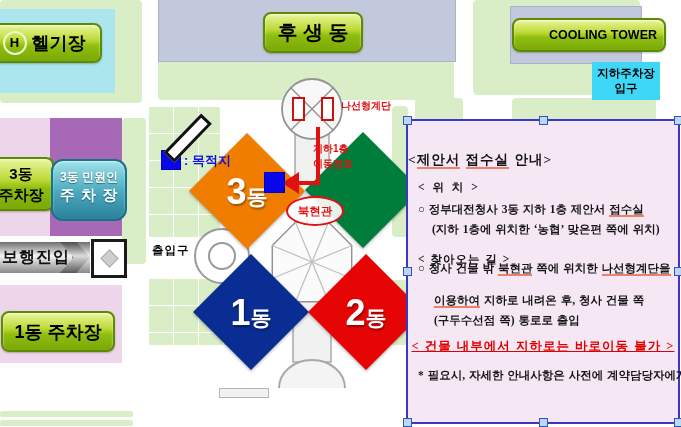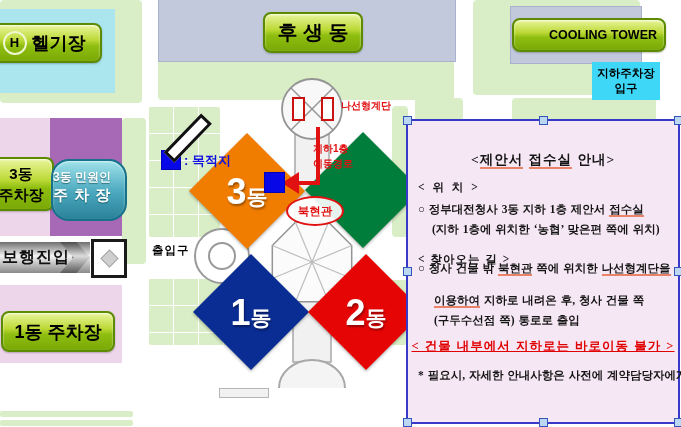--- a/index.html
+++ b/index.html
@@ -16,21 +16,21 @@
   
   .glabel{position:absolute;display:flex;align-items:center;justify-content:center;
           background:linear-gradient(180deg,#e9f59c 0%,#bcd936 42%,#8fbe10 58%,#7aa806 100%);
           border:2px solid #5c8a00;border-radius:8px;color:#000;font-weight:bold;
           box-shadow:inset 0 1px 2px rgba(255,255,255,.8),0 1px 2px rgba(0,0,0,.25);
           white-space:nowrap;}
   .hcircle{display:inline-block;width:20px;height:20px;border:2px solid #eef6cf;border-radius:50%;
            line-height:20px;text-align:center;font-size:13px;font-weight:bold;margin-right:5px;}
   
   .tlabel{position:absolute;background:linear-gradient(180deg,#9fe2ea 0%,#49a7bd 55%,#2a8299 100%);
-          border:2px solid #17718a;border-radius:18px;color:#fff;font-weight:bold;text-align:left;
+          border:2px solid #17718a;border-radius:12px;color:#fff;font-weight:bold;text-align:center;
           text-shadow:0 1px 1px rgba(0,60,70,.65);box-shadow:inset 0 1px 2px rgba(255,255,255,.6);}
   
   .diamond{position:absolute;width:82px;height:82px;transform:rotate(45deg);
            box-shadow:1px 1px 3px rgba(0,0,0,.3);}
   .d-or{background:#f07d00;} .d-gr{background:#007d3a;} .d-bl{background:#0a2d94;} .d-rd{background:#e60505;}
   .dlabel{position:absolute;width:96px;text-align:center;color:#fff;font-weight:bold;
           text-shadow:1px 2px 2px rgba(0,0,0,.35);line-height:1;}
   .dnum{font-size:36px;font-style:normal;} .dsuf{font-size:21px;}
   
   .redtext{position:absolute;color:#e11111;font-weight:bold;font-size:10px;white-space:nowrap;}
@@ -57,21 +57,21 @@
   .circ{position:absolute;border:2px solid #9a9a9a;border-radius:50%;background:#fff;}
   .maptxt{position:absolute;color:#000;font-weight:bold;white-space:nowrap;}
   .cyanbox{position:absolute;background:#3ed7f8;color:#000;font-weight:bold;font-size:11.5px;
            text-align:center;line-height:15px;padding-top:4px;}
   .bstep{position:absolute;background:#f1f1f1;border:1px solid #b5b5b5;}
   
   .infobox{position:absolute;left:406px;top:119px;width:270px;height:301px;background:#f6e7f4;
            border:2px solid #3939c9;font-family:"Liberation Serif",serif;color:#151515;}
   .handle{position:absolute;width:7px;height:7px;background:#bcd7f2;border:1px solid #3355bb;}
   .iline{position:absolute;font-weight:bold;font-size:11.5px;white-space:nowrap;letter-spacing:0px;word-spacing:1px;}
-  .ititle{width:100%;text-align:center;font-size:13.5px;letter-spacing:1px;}
+  .ititle{width:100%;font-size:13.5px;letter-spacing:1px;}
   .iwarn{width:100%;text-align:center;color:#e10000;font-size:12.5px;text-decoration:underline;letter-spacing:1px;}
   .sp{border-bottom:2px solid #e8836a;}
 </style>
 </head>
 <body>
 
 <div class="stage">
 
   <div class="gb" style="left:0;top:0;width:142px;height:103px;"></div>
   <div class="helipad" style="left:0;top:9px;width:115px;height:84px;"></div>

